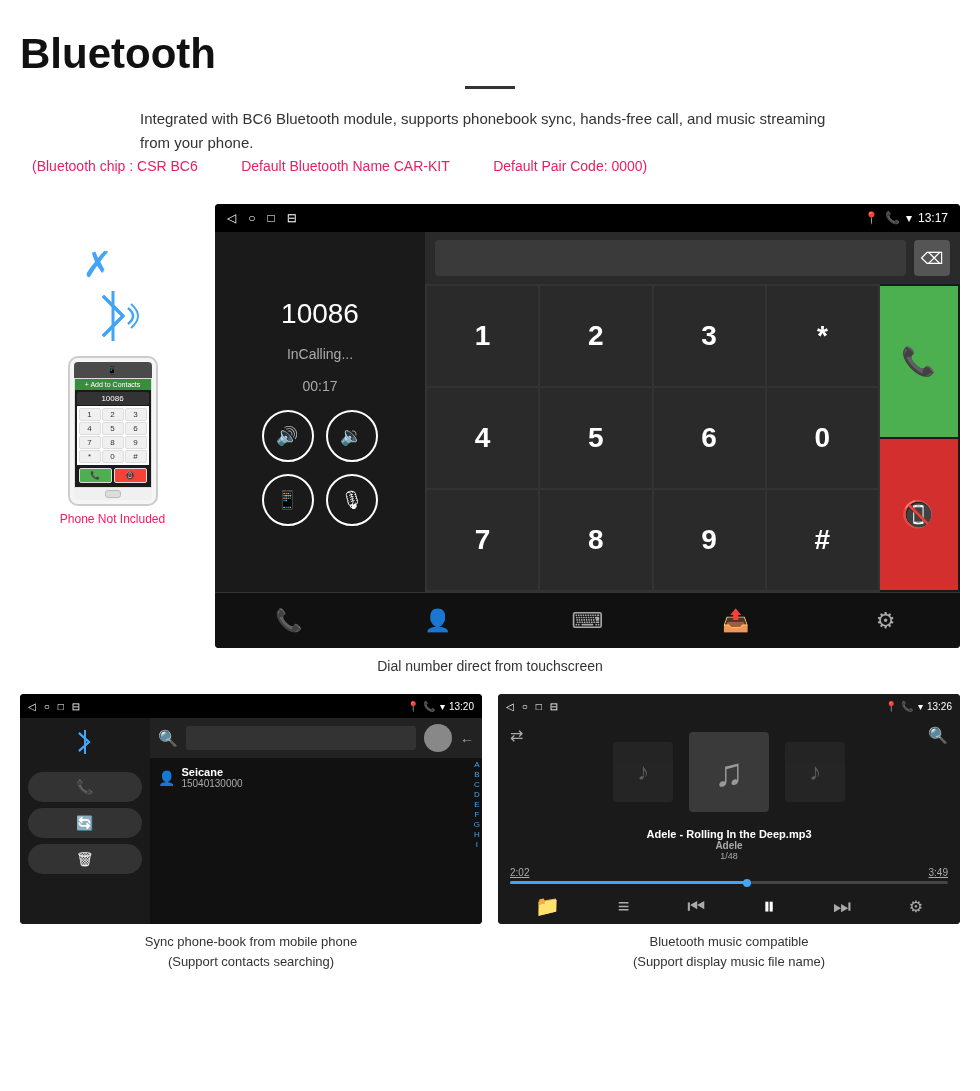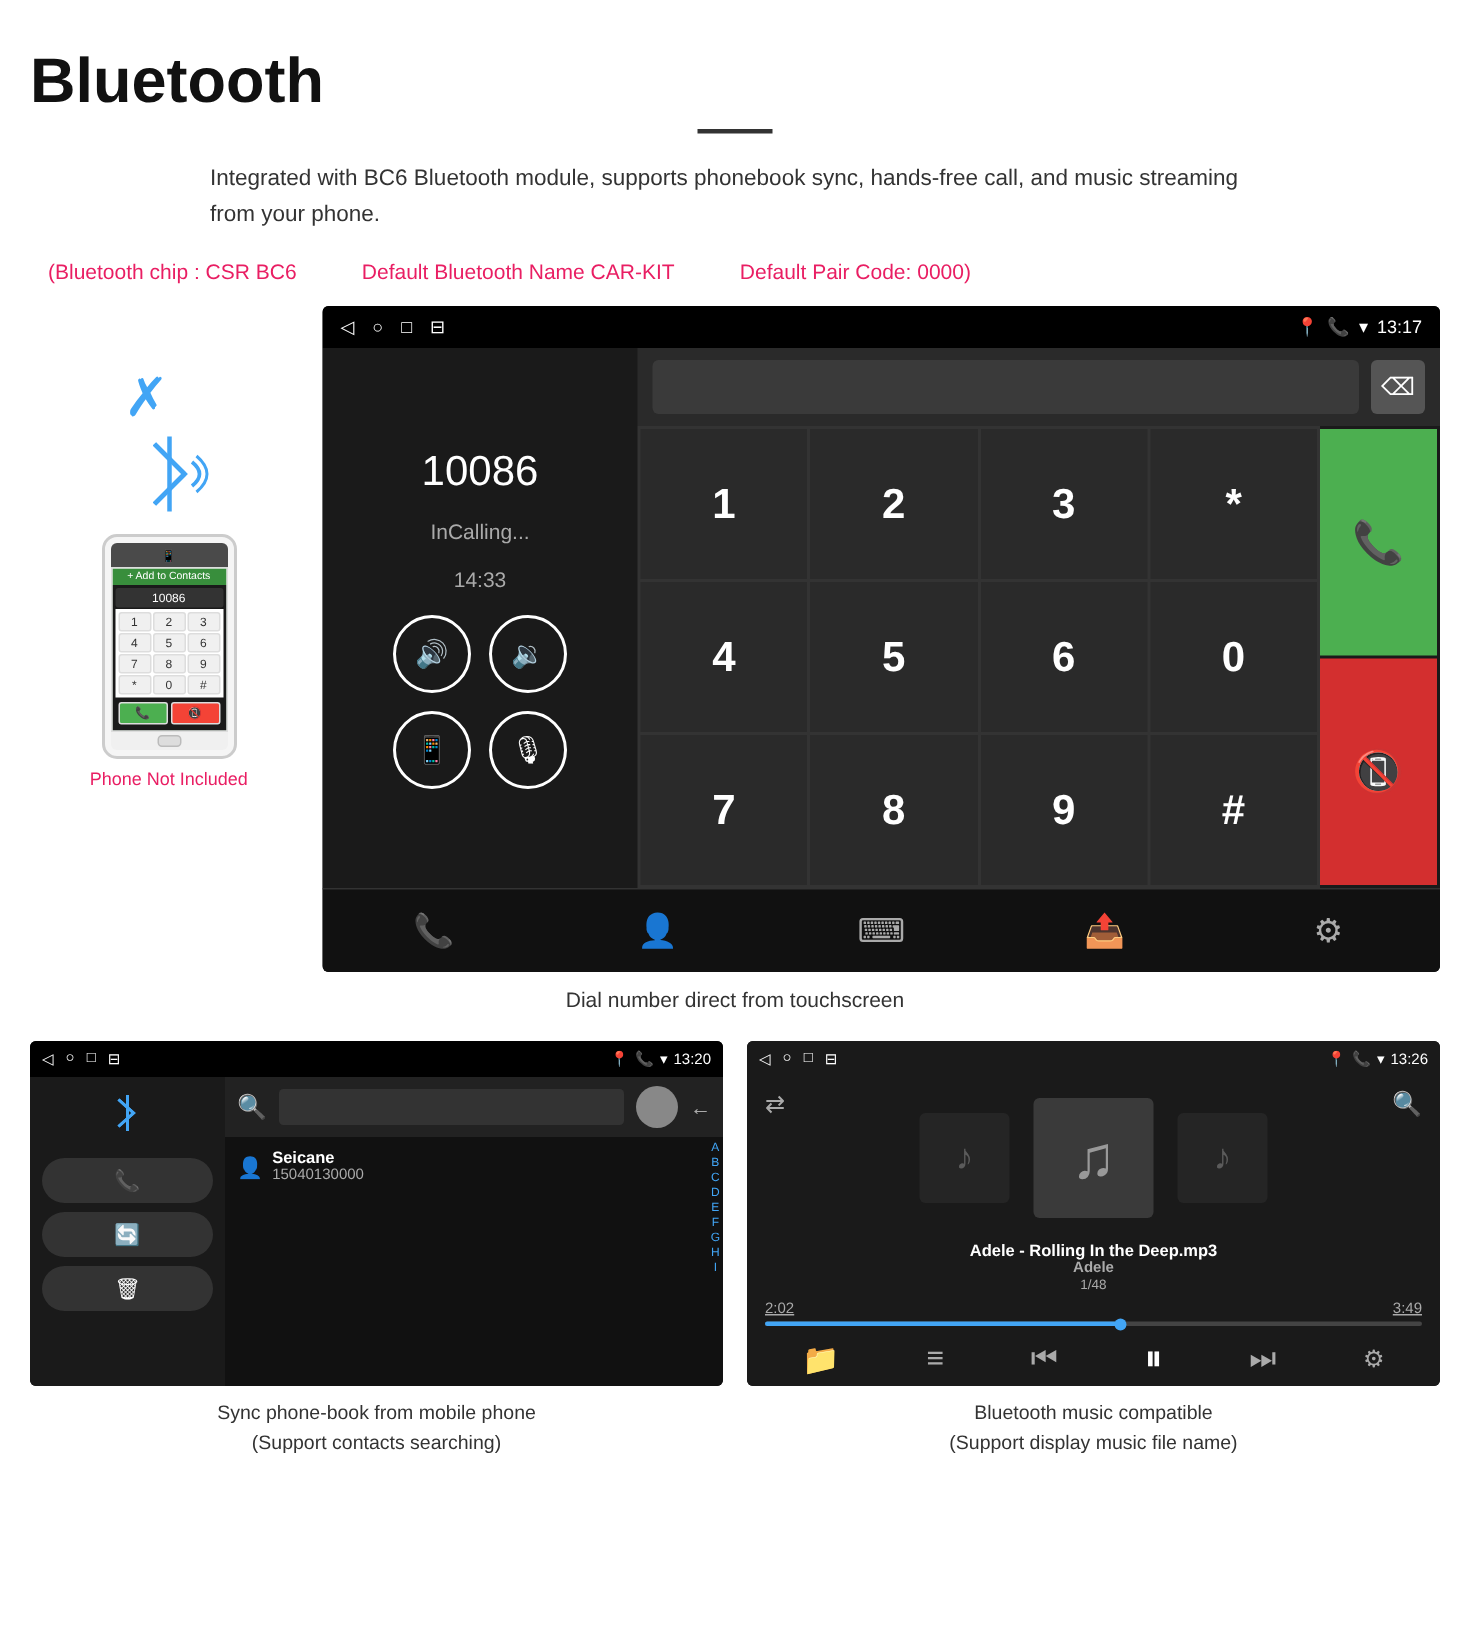--- a/index.html
+++ b/index.html
@@ -26,26 +26,26 @@
       width: 50px;
       height: 3px;
       background: #333;
       margin: 0 auto 18px;
     }
     .page-description {
       font-size: 15px;
       color: #333;
       line-height: 1.6;
       max-width: 700px;
-      margin: 0 auto 18px;
+      margin: 0 auto 3px;
     }
     .page-specs {
       font-size: 14px;
       color: #e91e63;
-      margin-bottom: 5px;
+      margin-bottom: 20px;
     }
     .page-specs span {
       margin: 0 12px;
     }
 
     
     .main-section {
       display: flex;
       align-items: flex-start;
       padding: 0 20px;
@@ -704,21 +704,21 @@
           <span>▾</span>
           <span>13:17</span>
         </div>
       </div>
 
       <div class="dial-screen">
 
         <div class="dial-left">
           <div class="dial-number">10086</div>
           <div class="dial-status">InCalling...</div>
-          <div class="dial-timer">14:33</div>
+          <div class="dial-timer">00:17</div>
           <div class="dial-controls">
             <div class="dial-btn-row">
               <button class="dial-circle-btn">🔊</button>
               <button class="dial-circle-btn">🔉</button>
             </div>
             <div class="dial-btn-row">
               <button class="dial-circle-btn">📱</button>
               <button class="dial-circle-btn">🎙</button>
             </div>
           </div>

